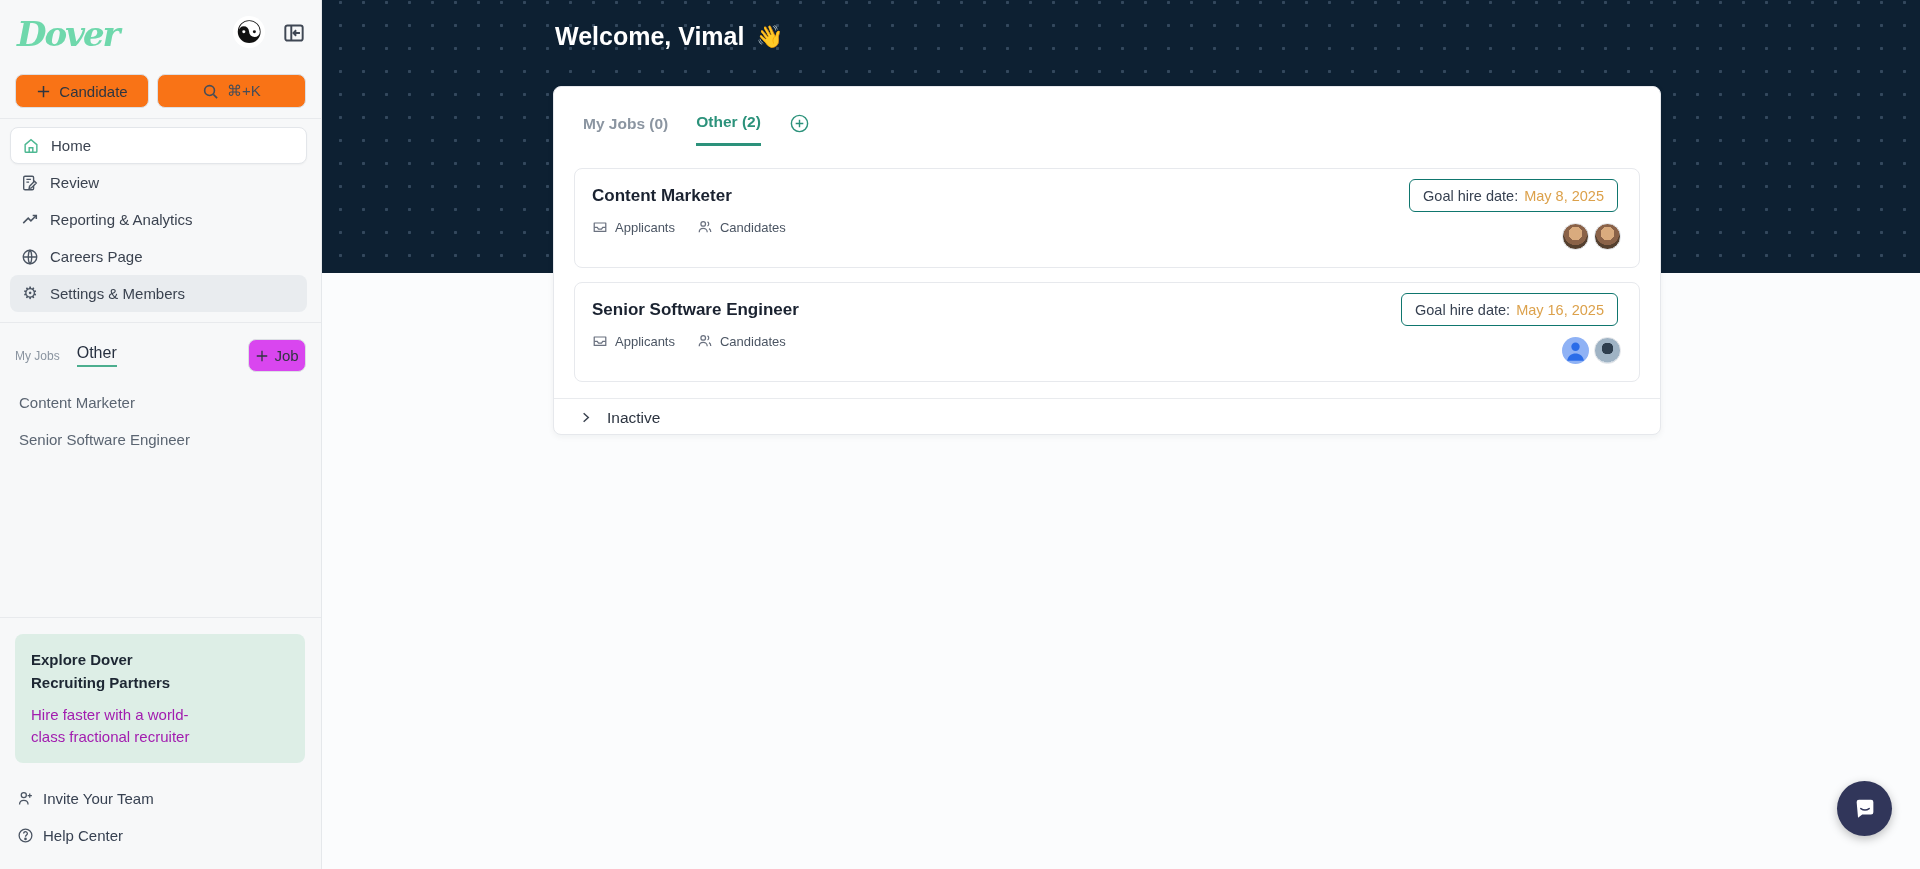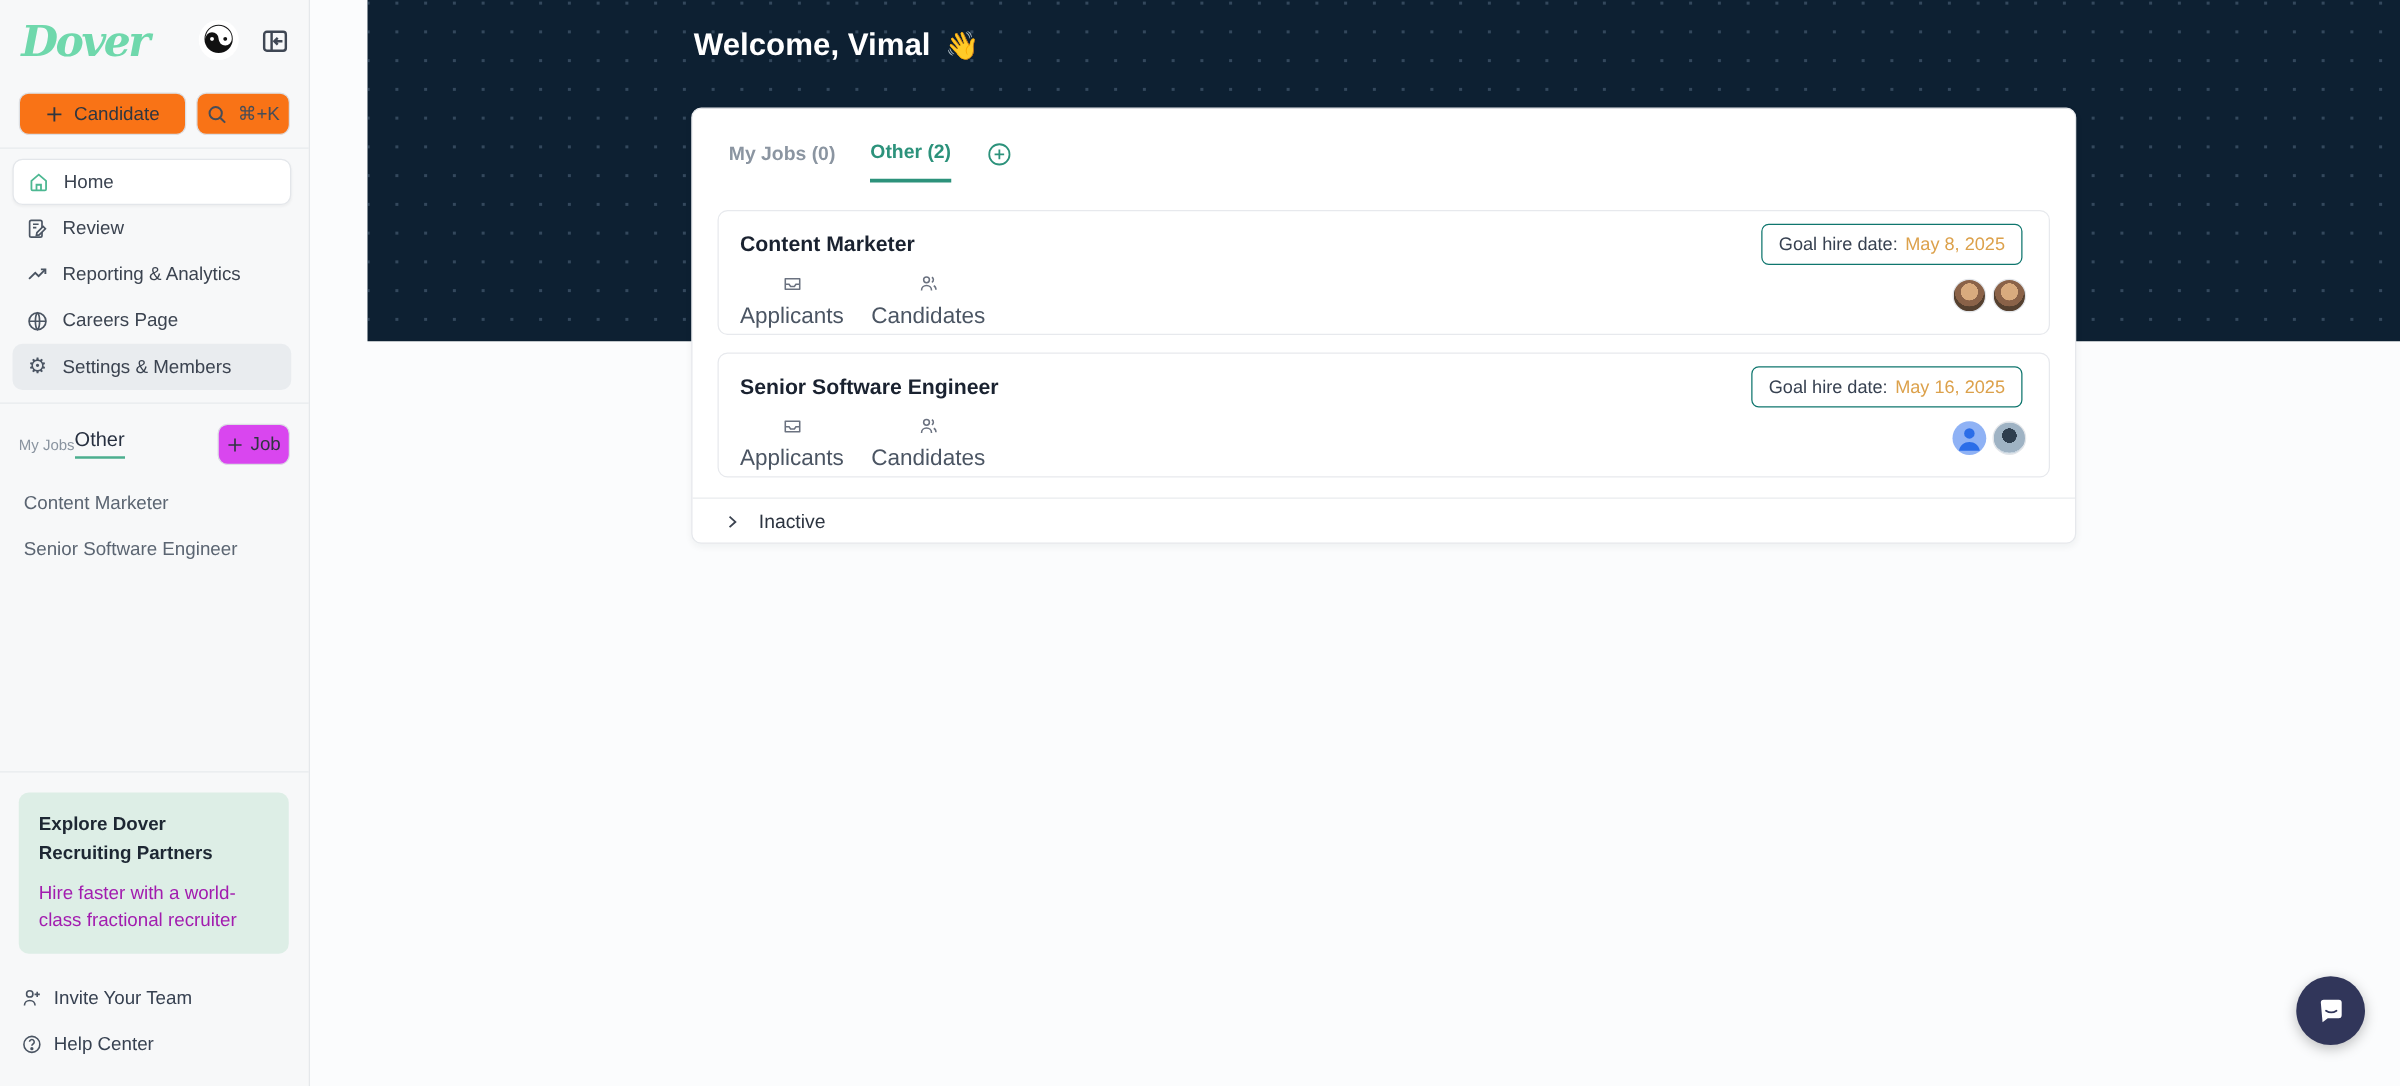--- a/index.html
+++ b/index.html
@@ -1,38 +1,38 @@
 <!DOCTYPE html>
 <html><head>
 <meta charset="utf-8">
 <style>
   * { margin:0; padding:0; box-sizing:border-box; }
   html,body { width:1920px; height:869px; font-family:"Liberation Sans", sans-serif; background:#fbfcfd; overflow:hidden; }
 
   
-  .sidebar { position:absolute; left:0; top:0; width:248px; height:869px; background:#f7f8f9; border-right:1px solid #e5e8eb; z-index:5; }
+  .sidebar { position:absolute; left:0; top:0; width:322px; height:869px; background:#f7f8f9; border-right:1px solid #e5e8eb; z-index:5; }
   .sb-top { position:relative; height:73px; }
   .logo { position:absolute; left:17px; top:14px; font-family:"DejaVu Serif", serif; font-style:italic; font-weight:700; font-size:34px; color:#6fd8ac; letter-spacing:-2px; }
   .yinyang { position:absolute; right:56px; top:16px; width:32px; height:32px; border-radius:50%; background:#fff; color:#111; font-size:31px; line-height:32px; text-align:center; cursor:pointer; font-family:"DejaVu Sans", sans-serif; }
   .collapse-btn { position:absolute; right:14px; top:20px; width:26px; height:26px; color:#3f4754; cursor:pointer; }
   .sb-btn-row { position:absolute; top:74px; left:15px; right:15px; height:34px; display:flex; gap:8px; }
   .sb-btn { background:#f97316; border:1px solid #dcdfe4; border-radius:8px; display:flex; align-items:center; justify-content:center; gap:8px; font-size:15px; color:#2f3640; cursor:pointer; }
   .btn-candidate { width:134px; }
   .btn-search { flex:1; color:#454d59; }
   .sb-div { position:absolute; left:0; right:0; height:1px; background:#e8eaed; }
   .nav { position:absolute; top:127px; left:10px; right:14px; }
   .nav-item { display:flex; align-items:center; gap:11px; height:37px; padding:0 11px; font-size:15px; color:#3b4350; border-radius:8px; cursor:pointer; }
   .nav-item .ic { width:18px; height:18px; color:#4b5563; flex:0 0 18px; display:flex; align-items:center; justify-content:center; }
   .nav-item.active { background:#fff; border:1px solid #e3e6ea; box-shadow:0 1px 2px rgba(0,0,0,.04); }
   .nav-item.active .ic { color:#4db892; }
   .nav-item.selected { background:#e9ecef; }
   .gear-glyph { font-family:"DejaVu Sans", sans-serif; font-size:17px; line-height:1; }
   .jobs-head { position:absolute; top:339px; left:15px; right:15px; height:33px; display:flex; align-items:center; }
   .myjobs-tab { font-size:12px; color:#8a94a0; cursor:pointer; }
-  .other-tab { font-size:16px; color:#273040; font-weight:500; padding-bottom:3px; border-bottom:2px solid #4cae8f; cursor:pointer; }
+  .other-tab { font-size:16px; color:#273040; font-weight:500; margin-left:17px; padding-bottom:3px; border-bottom:2px solid #4cae8f; cursor:pointer; }
   .add-job { position:absolute; right:0; top:0; height:33px; width:58px; background:#d946ef; border:1px solid #dcdfe4; border-radius:8px; display:flex; align-items:center; justify-content:center; gap:5px; font-size:15px; color:#2f3640; cursor:pointer; }
   .sb-joblink { position:absolute; left:19px; font-size:15px; color:#5b6572; cursor:pointer; }
   .sb-bottom-div { top:617px; }
   .promo { position:absolute; left:15px; right:16px; top:634px; background:#ddeee6; border-radius:8px; padding:15px 16px; }
   .promo-title { font-size:15px; font-weight:700; color:#1d2733; line-height:1.5; width:180px; }
   .promo-sub { margin-top:10px; font-size:15px; color:#a21caf; line-height:1.45; width:190px; }
   .sb-link { position:absolute; left:17px; display:flex; align-items:center; gap:9px; font-size:15px; color:#374151; cursor:pointer; }
   .sb-link .ic { width:17px; height:17px; color:#4b5563; display:flex; align-items:center; justify-content:center; }
 
   
@@ -48,21 +48,21 @@
   .tab { font-size:15.5px; font-weight:600; cursor:pointer; padding-bottom:12px; }
   .tab.inactive { color:#8b95a1; }
   .tab.active { color:#2c927b; border-bottom:3px solid #2c927b; }
   .tab-add { width:21px; height:21px; color:#2c927b; cursor:pointer; margin-top:-12px; }
 
   .job-card { position:absolute; left:20px; width:1066px; height:100px; border:1px solid #e7e9ed; border-radius:8px; background:#fff; }
   .job-card.jc1 { top:81px; }
   .job-card.jc2 { top:195px; }
   .job-title { position:absolute; left:17px; top:17px; font-size:17px; font-weight:700; color:#1a2230; cursor:pointer; }
   .job-links { position:absolute; left:17px; top:50px; display:flex; gap:22px; }
-  .job-link { display:flex; align-items:center; gap:7px; font-size:18px; color:#4b5563; cursor:pointer;flex-direction:column; }
+  .job-link { display:flex; align-items:center; gap:7px; font-size:13px; color:#4b5563; cursor:pointer; }
   .job-link .ic { width:16px; height:16px; color:#6b7280; display:flex; }
   .goal-badge { position:absolute; right:21px; top:10px; height:33px; border:1px solid #0f766e; border-radius:6px; background:#fff; display:flex; align-items:center; padding:0 13px; gap:6px; font-size:14.5px; }
   .goal-label { color:#374151; }
   .goal-date { color:#dca14b; }
   .avatars { position:absolute; right:18px; top:54px; display:flex; gap:5px; }
   .avatar { width:27px; height:27px; border-radius:50%; border:1px solid #e2e5e9; }
   .avatar.photo-a { background:radial-gradient(circle at 50% 38%, #d9ab7e 0 34%, #8a6248 35% 58%, #55402f 59%); }
   .avatar.photo-b { background:radial-gradient(circle at 50% 42%, #2e3e4e 0 30%, #9fb3c4 31% 70%, #c7d4df 71%); }
   .avatar.generic { background:#8fb2f5; display:flex; align-items:center; justify-content:center; border:none; }
 

